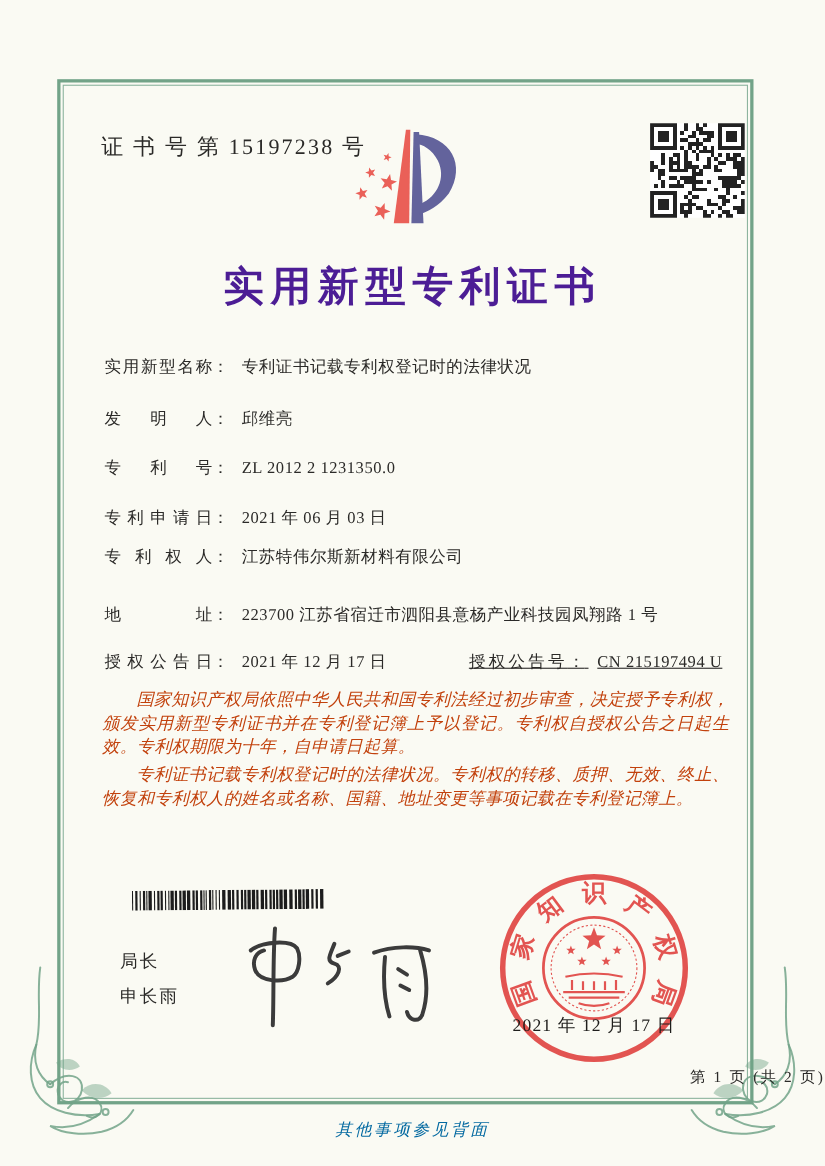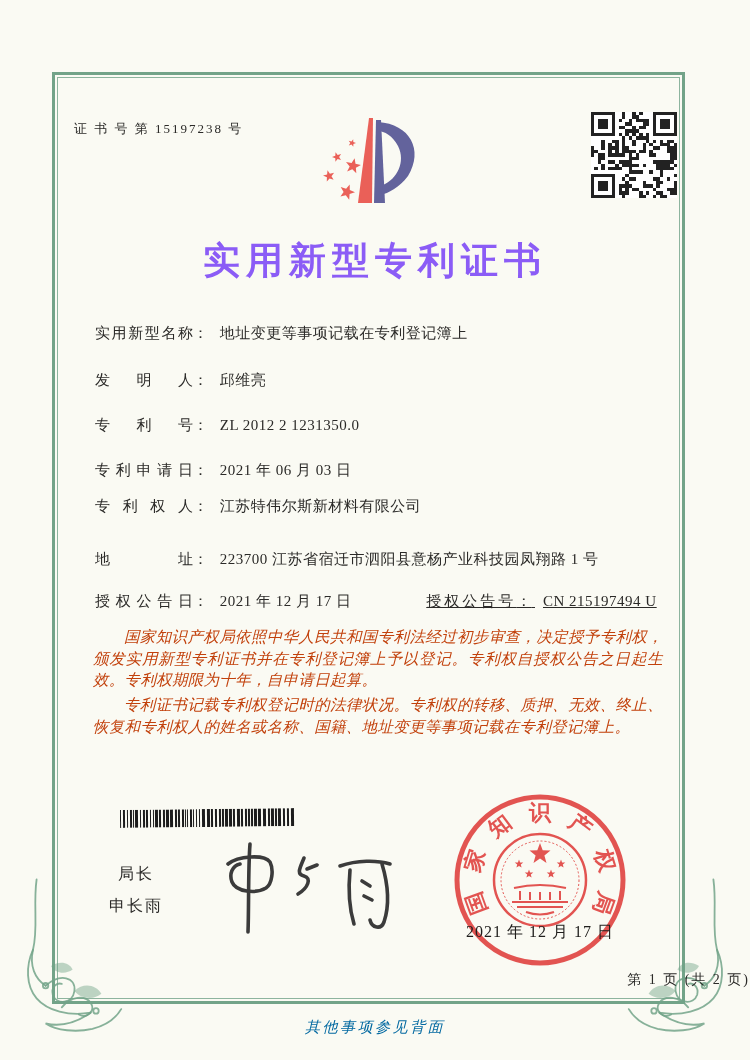--- a/index.html
+++ b/index.html
@@ -28,29 +28,29 @@
     content:'';position:absolute;inset:2px;
     border:1px solid var(--border-green);opacity:.8;
   }
   .flourish{position:absolute;width:108px;height:160px;}
   .fl-left{left:24px;top:876px;}
   .fl-right{left:618px;top:876px;transform:scaleX(-1);}
   .flourish path,.flourish circle{stroke:var(--border-green);fill:none;stroke-width:2;stroke-linecap:round;opacity:.85;}
   .flourish .leaf{fill:var(--border-green);stroke:none;opacity:.45;}
 
   .cert-no{
-    position:absolute;left:74px;top:120px;
-    font-size:13px;letter-spacing:2px;white-space:nowrap;
+    position:absolute;left:92px;top:120px;
+    font-size:20px;letter-spacing:2px;white-space:nowrap;
   }
   .logo{position:absolute;left:298px;top:100px;width:162px;height:118px;}
   .qr{position:absolute;left:591px;top:112px;width:86px;height:86px;shape-rendering:crispEdges;}
   .title{
     position:absolute;left:0;top:236px;width:750px;
     text-align:center;font-size:37px;font-weight:bold;
-    letter-spacing:6px;color:#8b5cf6;
+    letter-spacing:6px;color:#4c1d95;
   }
   .fields{position:absolute;left:95px;top:324px;width:570px;font-size:15px;}
   .field-row{position:absolute;left:0;white-space:nowrap;}
   .r0{top:0;}   .r1{top:47px;} .r2{top:92px;} .r3{top:137px;}
   .r4{top:173px;} .r5{top:226px;} .r6{top:268px;}
   .field-label{
     display:inline-block;width:98px;
     text-align:justify;text-align-last:justify;
     vertical-align:bottom;
   }
@@ -60,21 +60,21 @@
   .para{
     position:absolute;left:93px;width:570px;
     font-size:15.5px;line-height:21.5px;text-indent:31px;
     font-style:italic;letter-spacing:.3px;color:#c2410c;
     text-align:justify;
   }
   .p1{top:626px;}
   .p2{top:694px;}
   .barcode{position:absolute;left:120px;top:809px;width:176px;height:18px;transform:rotate(-.6deg);}
   .sig-block{position:absolute;left:109px;top:864px;font-size:16px;letter-spacing:2px;}
-  .sig-block div{margin-bottom:11px;text-align:center;}
+  .sig-block div{margin-bottom:11px;}
   .signature{position:absolute;left:212px;top:836px;width:195px;height:100px;}
   .signature path{stroke:#3b3b3b;stroke-width:3.6;fill:none;stroke-linecap:round;stroke-linejoin:round;}
   .seal-wrap{position:absolute;left:446px;top:786px;width:188px;height:188px;}
   .seal-svg{width:188px;height:188px;opacity:.9;}
   .seal-svg .ring{stroke:var(--seal-red);fill:none;stroke-width:5;}
   .seal-svg .emblem{stroke:var(--seal-red);fill:none;stroke-width:2;}
   .seal-char{
     font-size:22px;font-weight:bold;fill:var(--seal-red);
     font-family:"Liberation Serif","DejaVu Serif",serif;
     text-anchor:middle;dominant-baseline:central;
@@ -344,21 +344,21 @@
       <rect x="0" y="18" width="7" height="7" fill="#222"></rect>
       <rect x="1" y="19" width="5" height="5" fill="#fff"></rect>
       <rect x="2" y="20" width="3" height="3" fill="#222"></rect>
     </svg>
 
   <h1 class="title">实用新型专利证书</h1>
 
   <div class="fields">
     <div class="field-row r0">
       <span class="field-label">实用新型名称</span><span>：</span>
-      <span class="field-value">地址变更等事项记载在专利登记簿上</span>
+      <span class="field-value">专利证书记载专利权登记时的法律状况</span>
     </div>
     <div class="field-row r1">
       <span class="field-label">发明人</span><span>：</span>
       <span class="field-value">邱维亮</span>
     </div>
     <div class="field-row r2">
       <span class="field-label">专利号</span><span>：</span>
       <span class="field-value">ZL 2012 2 1231350.0</span>
     </div>
     <div class="field-row r3">

